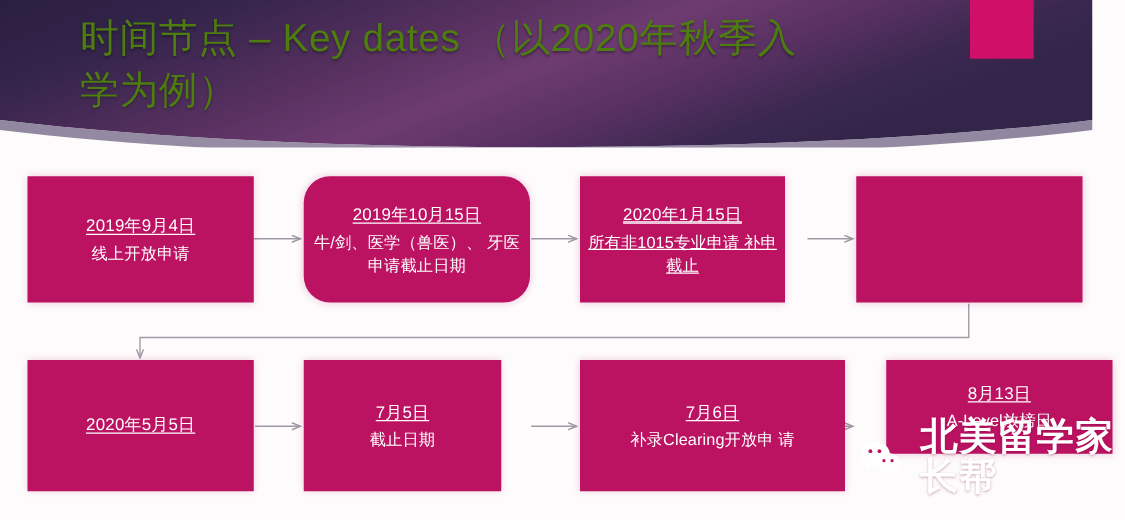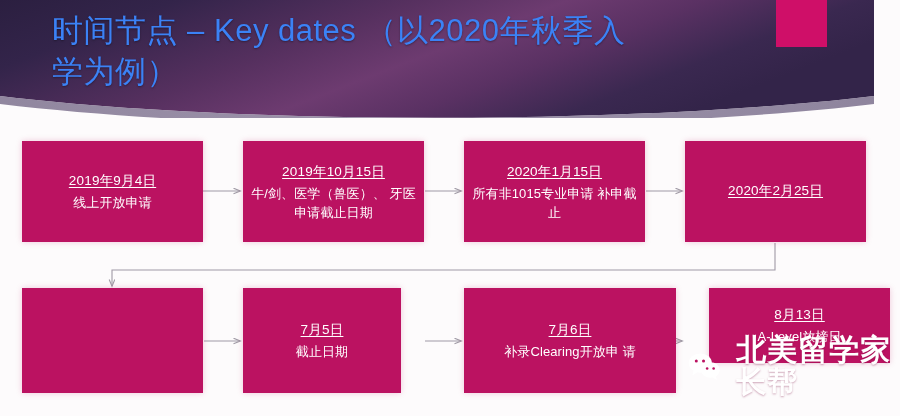--- a/index.html
+++ b/index.html
@@ -27,25 +27,25 @@
   }
   #header-banner .banner-shape {
     position: absolute;
     left: 0;
     top: 0;
     width: 874px;
     height: 118px;
   }
   #title-block {
     position: absolute;
-    left: 52px;
+    left: 64px;
     top: 10px;
     width: 690px;
     z-index: 5;
-    color: #3b82f6;
+    color: #4d7c0f;
     font-size: 31px;
     line-height: 41px;
     letter-spacing: 0.5px;
     font-weight: 400;
     text-shadow: 0 1px 2px rgba(0,0,0,0.35);
     white-space: pre-wrap;
   }
   #accent-rect {
     position: absolute;
     left: 776px;
@@ -170,37 +170,37 @@
     <line x1="204" y1="223" x2="240" y2="223" stroke="#a09aa5" stroke-width="1.1" marker-end="url(#arrowhead)"></line>
     <line x1="425" y1="223" x2="461" y2="223" stroke="#a09aa5" stroke-width="1.1" marker-end="url(#arrowhead)"></line>
     <line x1="646" y1="223" x2="682" y2="223" stroke="#a09aa5" stroke-width="1.1" marker-end="url(#arrowhead)"></line>
   </svg>
 
   <div class="flow-box" style="left:22px;  top:23px; width:181px; height:101px;">
     <div class="flow-date">2019年9月4日</div>
     <div class="flow-desc">线上开放申请</div>
   </div>
 
-  <div class="flow-box" style="left:243px; top:23px; width:181px; height:101px;">
+  <div class="flow-box" style="left:243px; top:23px; width:181px; height:101px;border-radius:21px;">
     <div class="flow-date">2019年10月15日</div>
     <div class="flow-desc">牛/剑、医学（兽医）、
 牙医申请截止日期</div>
   </div>
 
-  <div class="flow-box" style="left:464px; top:23px; width:181px; height:101px;">
+  <div class="flow-box" style="left:464px; top:23px; width:164px; height:101px;text-decoration:underline;">
     <div class="flow-date">2020年1月15日</div>
     <div class="flow-desc">所有非1015专业申请
 补申截止</div>
   </div>
 
   <div class="flow-box" style="left:685px; top:23px; width:181px; height:101px;">
-    <div class="flow-date">2020年2月25日</div>
   </div>
 
   <div class="flow-box" style="left:22px;  top:170px; width:181px; height:105px;">
+    <div class="flow-date">2020年5月5日</div>
   </div>
 
   <div class="flow-box" style="left:243px; top:170px; width:158px; height:105px;">
     <div class="flow-date">7月5日</div>
     <div class="flow-desc">截止日期</div>
   </div>
 
   <div class="flow-box" style="left:464px; top:170px; width:212px; height:105px;">
     <div class="flow-date">7月6日</div>
     <div class="flow-desc">补录Clearing开放申

